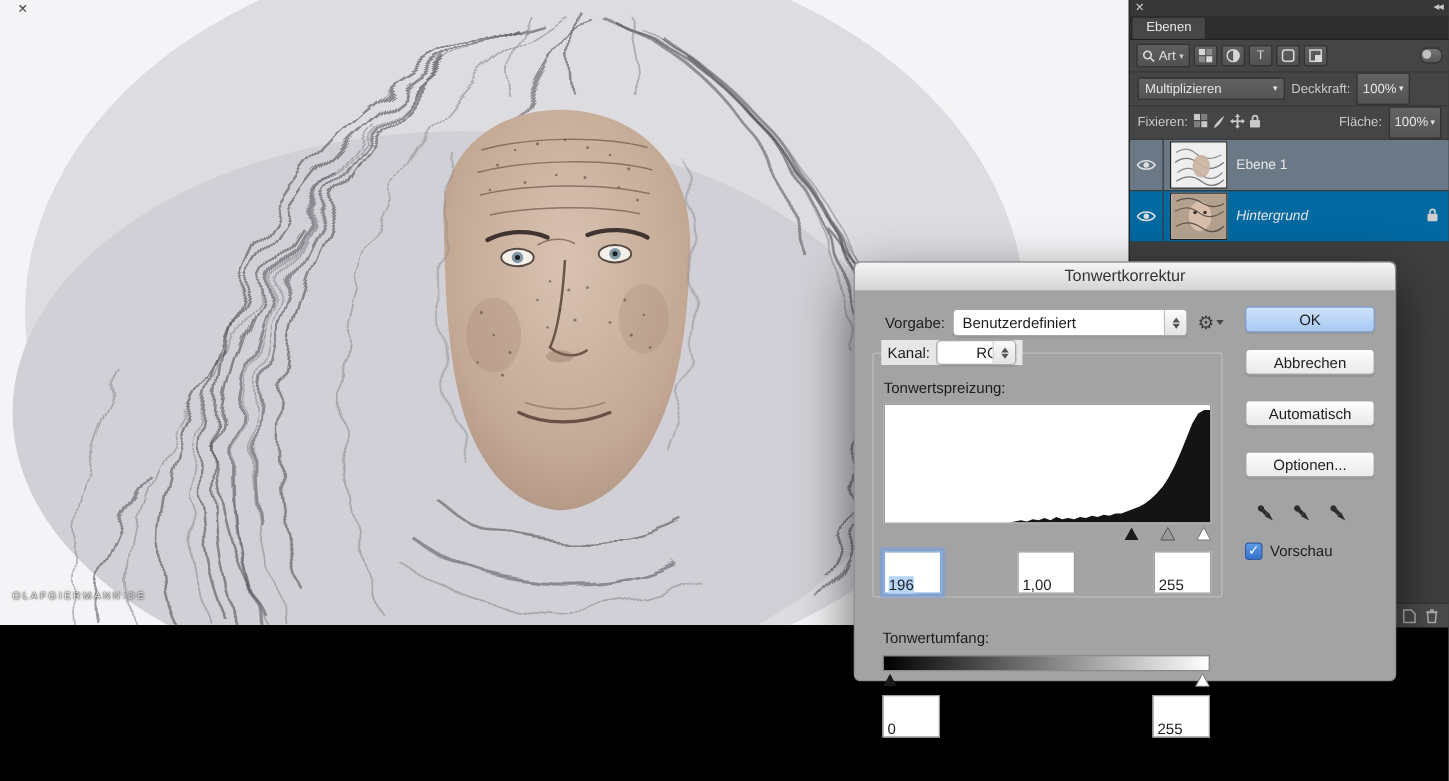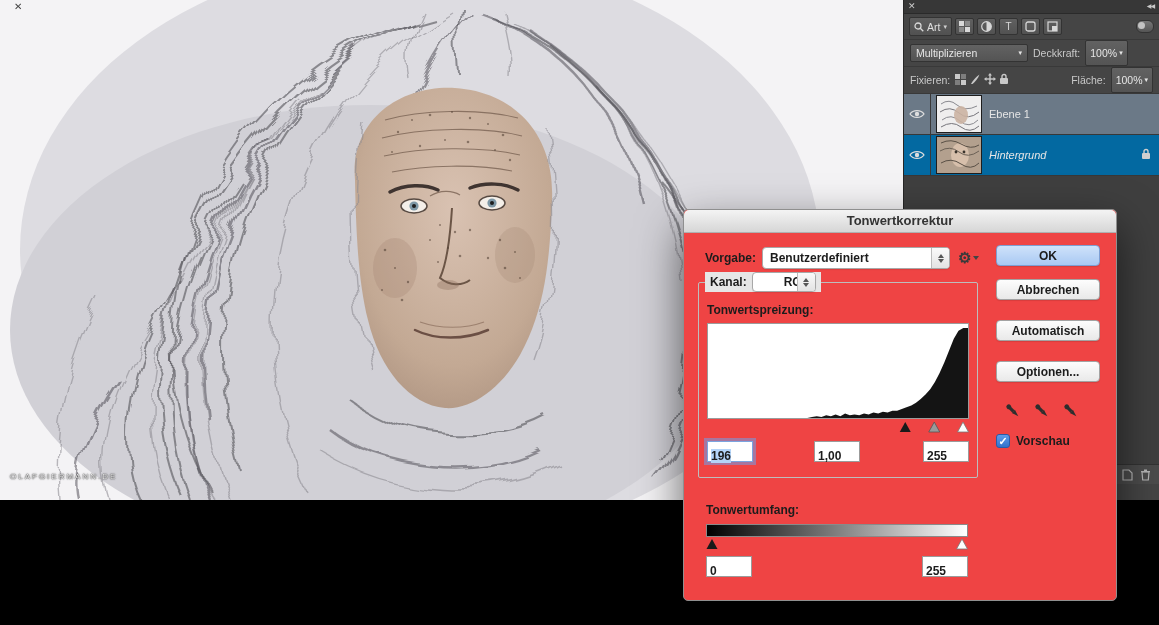--- a/index.html
+++ b/index.html
@@ -49,23 +49,23 @@
   .layer-thumb{width:44px;height:36px;margin:0 7px 0 5px;border:1px solid #1e1e1e;background:#efeeee;overflow:hidden;}
   .layer-name{color:#e6e6e6;font-size:11px;}
   .layer-name.italic{font-style:italic;}
   .layer-lock{margin-left:auto;margin-right:8px;}
   .panel-empty{height:288px;background:#3f3f3f;}
   .panel-bottombar{height:19px;background:#4c4c4c;border-top:1px solid #333;display:flex;align-items:center;
     justify-content:flex-end;gap:7px;padding:0 8px;}
   .pb-icon{display:flex;align-items:center;color:#b5b5b5;font-size:9px;}
 
   
-  .dialog{position:absolute;left:683px;top:209px;width:434px;height:392px;background:#ef4444;
+  .dialog{position:absolute;left:683px;top:209px;width:434px;height:336px;background:#a3a3a3;
     border:1px solid #8f8f8f;border-radius:5px;box-shadow:0 18px 45px rgba(0,0,0,.6);z-index:10;
-    font-size:12px;color:#1c1c1c;box-sizing:border-box;font-weight:bold;}
+    font-size:12px;color:#1c1c1c;box-sizing:border-box;}
   .dlg-titlebar{height:22px;background:linear-gradient(#f4f4f4,#d6d6d6);border-bottom:1px solid #b0b0b0;
     border-radius:5px 5px 0 0;text-align:center;line-height:22px;font-size:13px;color:#333;}
   .dlg-label{position:absolute;font-size:12px;color:#1c1c1c;}
   .mac-select{position:absolute;height:22px;background:#fff;border:1px solid #a8a8a8;border-radius:4px;
     display:flex;align-items:center;box-sizing:border-box;box-shadow:0 1px 1px rgba(0,0,0,.08);}
   .mac-select .sel-text{flex:1;padding:0 7px;font-size:12px;white-space:nowrap;overflow:hidden;}
   .sel-cap{width:17px;height:100%;border-left:1px solid #bbb;display:flex;flex-direction:column;
     align-items:center;justify-content:center;gap:1px;background:linear-gradient(#fafafa,#e3e3e3);border-radius:0 3px 3px 0;}
   .sel-cap i{width:0;height:0;border-left:3.5px solid transparent;border-right:3.5px solid transparent;}
   .sel-cap .up{border-bottom:4px solid #555;}
@@ -77,21 +77,21 @@
     background:linear-gradient(#fdfdfd,#e9e9e9);text-align:center;line-height:20px;font-size:12px;color:#1c1c1c;
     box-shadow:0 1px 1px rgba(0,0,0,.1);box-sizing:border-box;}
   .mac-btn.default{background:linear-gradient(#cfe2fa,#a9c9f3);border-color:#7d9fd3;}
   .fieldset{position:absolute;left:14px;top:72px;width:280px;height:196px;border:1px solid #bdbdbd;
     border-radius:2px;box-sizing:border-box;}
   .legend{position:absolute;top:-11px;left:6px;background:#e6e6e6;padding:0 5px;display:flex;align-items:center;gap:5px;}
   .legend .mac-select{position:relative;width:64px;height:20px;padding-left:24px;}
   .hist-box{position:absolute;left:8px;top:40px;width:262px;height:96px;background:#fff;border:1px solid #9b9b9b;box-sizing:border-box;}
   .track{position:absolute;left:8px;top:137px;width:262px;height:13px;}
   .field{position:absolute;height:21px;background:#fff;border:1px solid #9b9b9b;font-size:12px;
-    padding:4px 3px;line-height:20px;box-sizing:border-box;}
+    padding:16px 3px;line-height:20px;box-sizing:border-box;}
   .field.focused{border-color:#7aa4e0;box-shadow:0 0 0 3px rgba(110,160,235,.55);}
   .field.focused span{background:#b4d4f8;}
   .out-bar{position:absolute;left:22px;top:314px;width:262px;height:13px;border:1px solid #8a8a8a;
     background:linear-gradient(to right,#000,#fff);box-sizing:border-box;}
   .out-track{position:absolute;left:22px;top:327px;width:262px;height:13px;}
   .dropper-row{position:absolute;left:318px;top:190px;display:flex;gap:7px;}
   .dropper{width:22px;height:22px;display:flex;align-items:center;justify-content:center;}
   .checkbox-row{position:absolute;left:312px;top:224px;display:flex;align-items:center;gap:6px;}
   .checkbox{width:14px;height:14px;border-radius:3px;background:linear-gradient(#5f9cea,#3272cd);
     border:1px solid #2a5ba8;color:#fff;font-size:11px;line-height:13px;text-align:center;box-sizing:border-box;}
@@ -214,20 +214,23 @@
     </g>
   </svg>
   <div class="watermark">OLAFGIERMANN.DE</div>
 </div>
 
 <div class="layers-panel">
   <div class="panel-topbar">
     <span class="panel-close">✕</span>
     <span class="panel-collapse">◀◀</span>
   </div>
+  <div class="tab-row">
+    <span class="tab">Ebenen</span>
+  </div>
   <div class="filter-row">
     <span class="kind-select">
       <svg width="10" height="10">
           <circle cx="4" cy="4" r="3" fill="none" stroke="#d8d8d8" stroke-width="1.3"></circle>
           <line x1="6.3" y1="6.3" x2="9.3" y2="9.3" stroke="#d8d8d8" stroke-width="1.3"></line>
         </svg>
       <span>Art</span>
       <span style="font-size:7px;color:#cfcfcf;">▾</span>
     </span>
     <span class="mini-btn">

